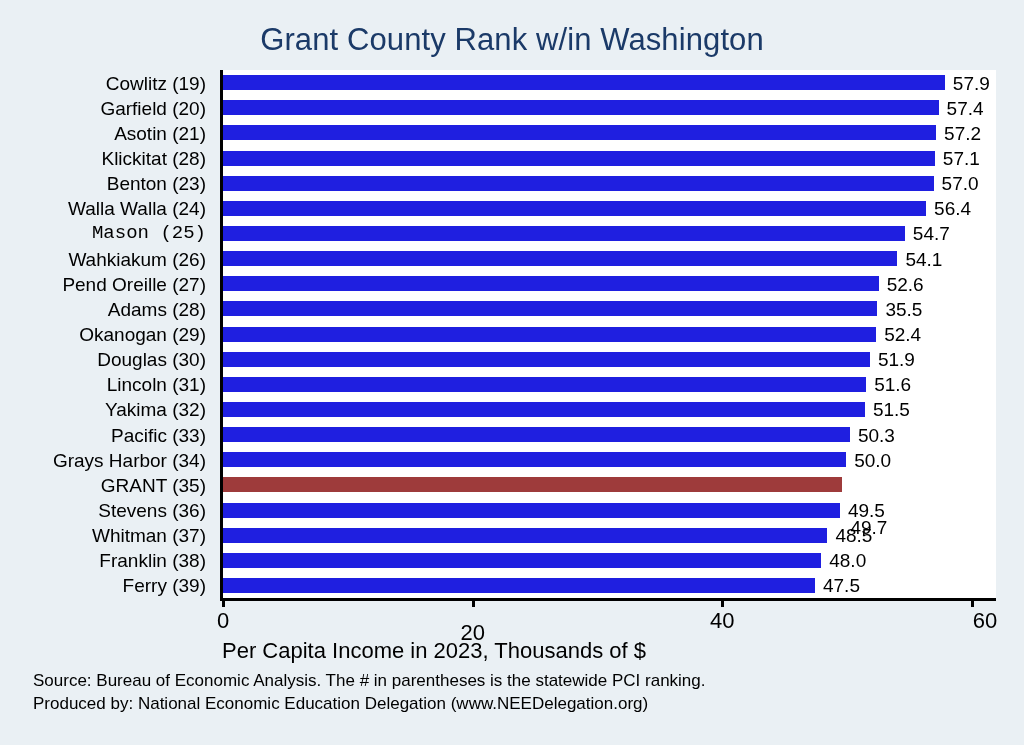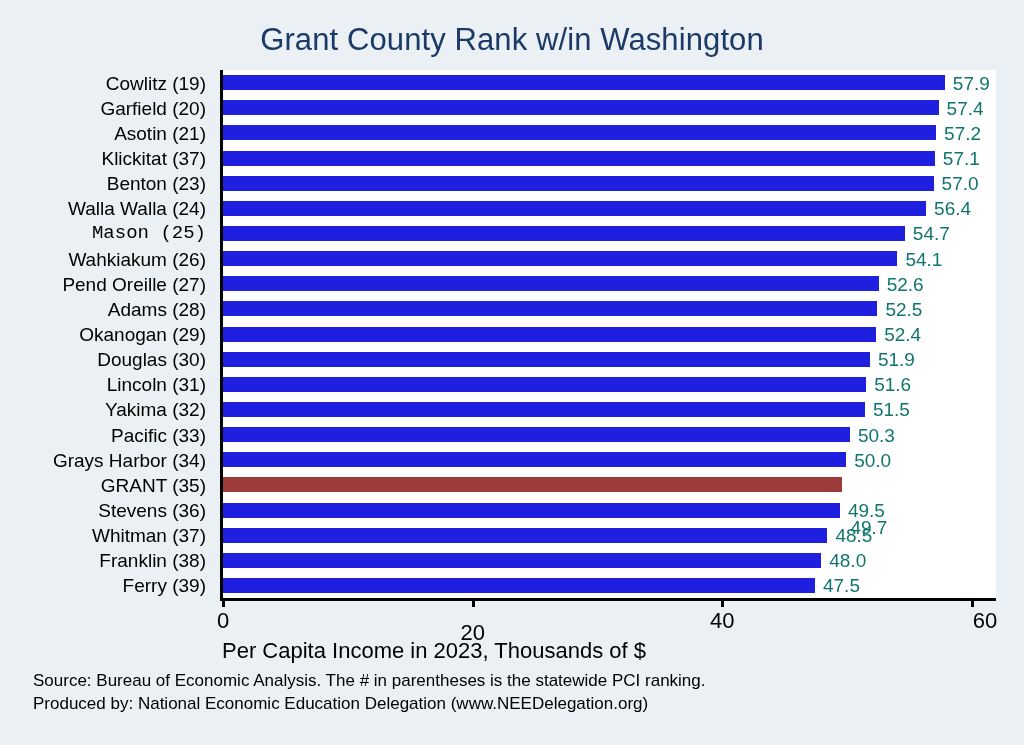--- a/index.html
+++ b/index.html
@@ -51,21 +51,21 @@
     left: 0;
     height: 15px;
     background: #1f1fe0;
   }
   .bar.highlight {
     background: #9e3b3b;
   }
   .bar-value {
     position: absolute;
     font-size: 19px;
-    color: #0f766e;
+    color: #000000;
     white-space: nowrap;
     line-height: 1;
   }
   #y-labels {
     position: absolute;
     left: 0;
     top: 70px;
     width: 214px;
     height: 528px;
   }
@@ -135,21 +135,21 @@
 <div id="chart-root">
 
   <div id="chart-title">Grant County Rank w/in Washington</div>
 
   <div id="plot-area"></div>
 
   <div id="y-labels">
       <div class="y-label" style="top: 3.57143px;">Cowlitz (19)</div>
       <div class="y-label" style="top: 28.7143px;">Garfield (20)</div>
       <div class="y-label" style="top: 53.8571px;">Asotin (21)</div>
-      <div class="y-label" style="top: 79px;">Klickitat (37)</div>
+      <div class="y-label" style="top: 79px;">Klickitat (28)</div>
       <div class="y-label" style="top: 104.143px;">Benton (23)</div>
       <div class="y-label" style="top: 129.286px;">Walla Walla (24)</div>
       <div class="y-label" style="top: 154.429px; font-family: Liberation Mono, monospace;">Mason (25)</div>
       <div class="y-label" style="top: 179.571px;">Wahkiakum (26)</div>
       <div class="y-label" style="top: 204.714px;">Pend Oreille (27)</div>
       <div class="y-label" style="top: 229.857px;">Adams (28)</div>
       <div class="y-label" style="top: 255px;">Okanogan (29)</div>
       <div class="y-label" style="top: 280.143px;">Douglas (30)</div>
       <div class="y-label" style="top: 305.286px;">Lincoln (31)</div>
       <div class="y-label" style="top: 330.429px;">Yakima (32)</div>
@@ -175,21 +175,21 @@
       <div class="bar-value" style="left: 719.581px; top: 104.143px;">57.0</div>
       <div class="bar" style="top: 130.786px; width: 704.09px;"></div>
       <div class="bar-value" style="left: 712.09px; top: 129.286px;">56.4</div>
       <div class="bar" style="top: 155.929px; width: 682.868px;"></div>
       <div class="bar-value" style="left: 690.868px; top: 154.429px;">54.7</div>
       <div class="bar" style="top: 181.071px; width: 675.377px;"></div>
       <div class="bar-value" style="left: 683.377px; top: 179.571px;">54.1</div>
       <div class="bar" style="top: 206.214px; width: 656.652px;"></div>
       <div class="bar-value" style="left: 664.652px; top: 204.714px;">52.6</div>
       <div class="bar" style="top: 231.357px; width: 655.403px;"></div>
-      <div class="bar-value" style="left: 663.403px; top: 229.857px;">52.5</div>
+      <div class="bar-value" style="left: 663.403px; top: 229.857px;">35.5</div>
       <div class="bar" style="top: 256.5px; width: 654.155px;"></div>
       <div class="bar-value" style="left: 662.155px; top: 255px;">52.4</div>
       <div class="bar" style="top: 281.643px; width: 647.913px;"></div>
       <div class="bar-value" style="left: 655.913px; top: 280.143px;">51.9</div>
       <div class="bar" style="top: 306.786px; width: 644.168px;"></div>
       <div class="bar-value" style="left: 652.168px; top: 305.286px;">51.6</div>
       <div class="bar" style="top: 331.929px; width: 642.919px;"></div>
       <div class="bar-value" style="left: 650.919px; top: 330.429px;">51.5</div>
       <div class="bar" style="top: 357.071px; width: 627.939px;"></div>
       <div class="bar-value" style="left: 635.939px; top: 355.571px;">50.3</div>

